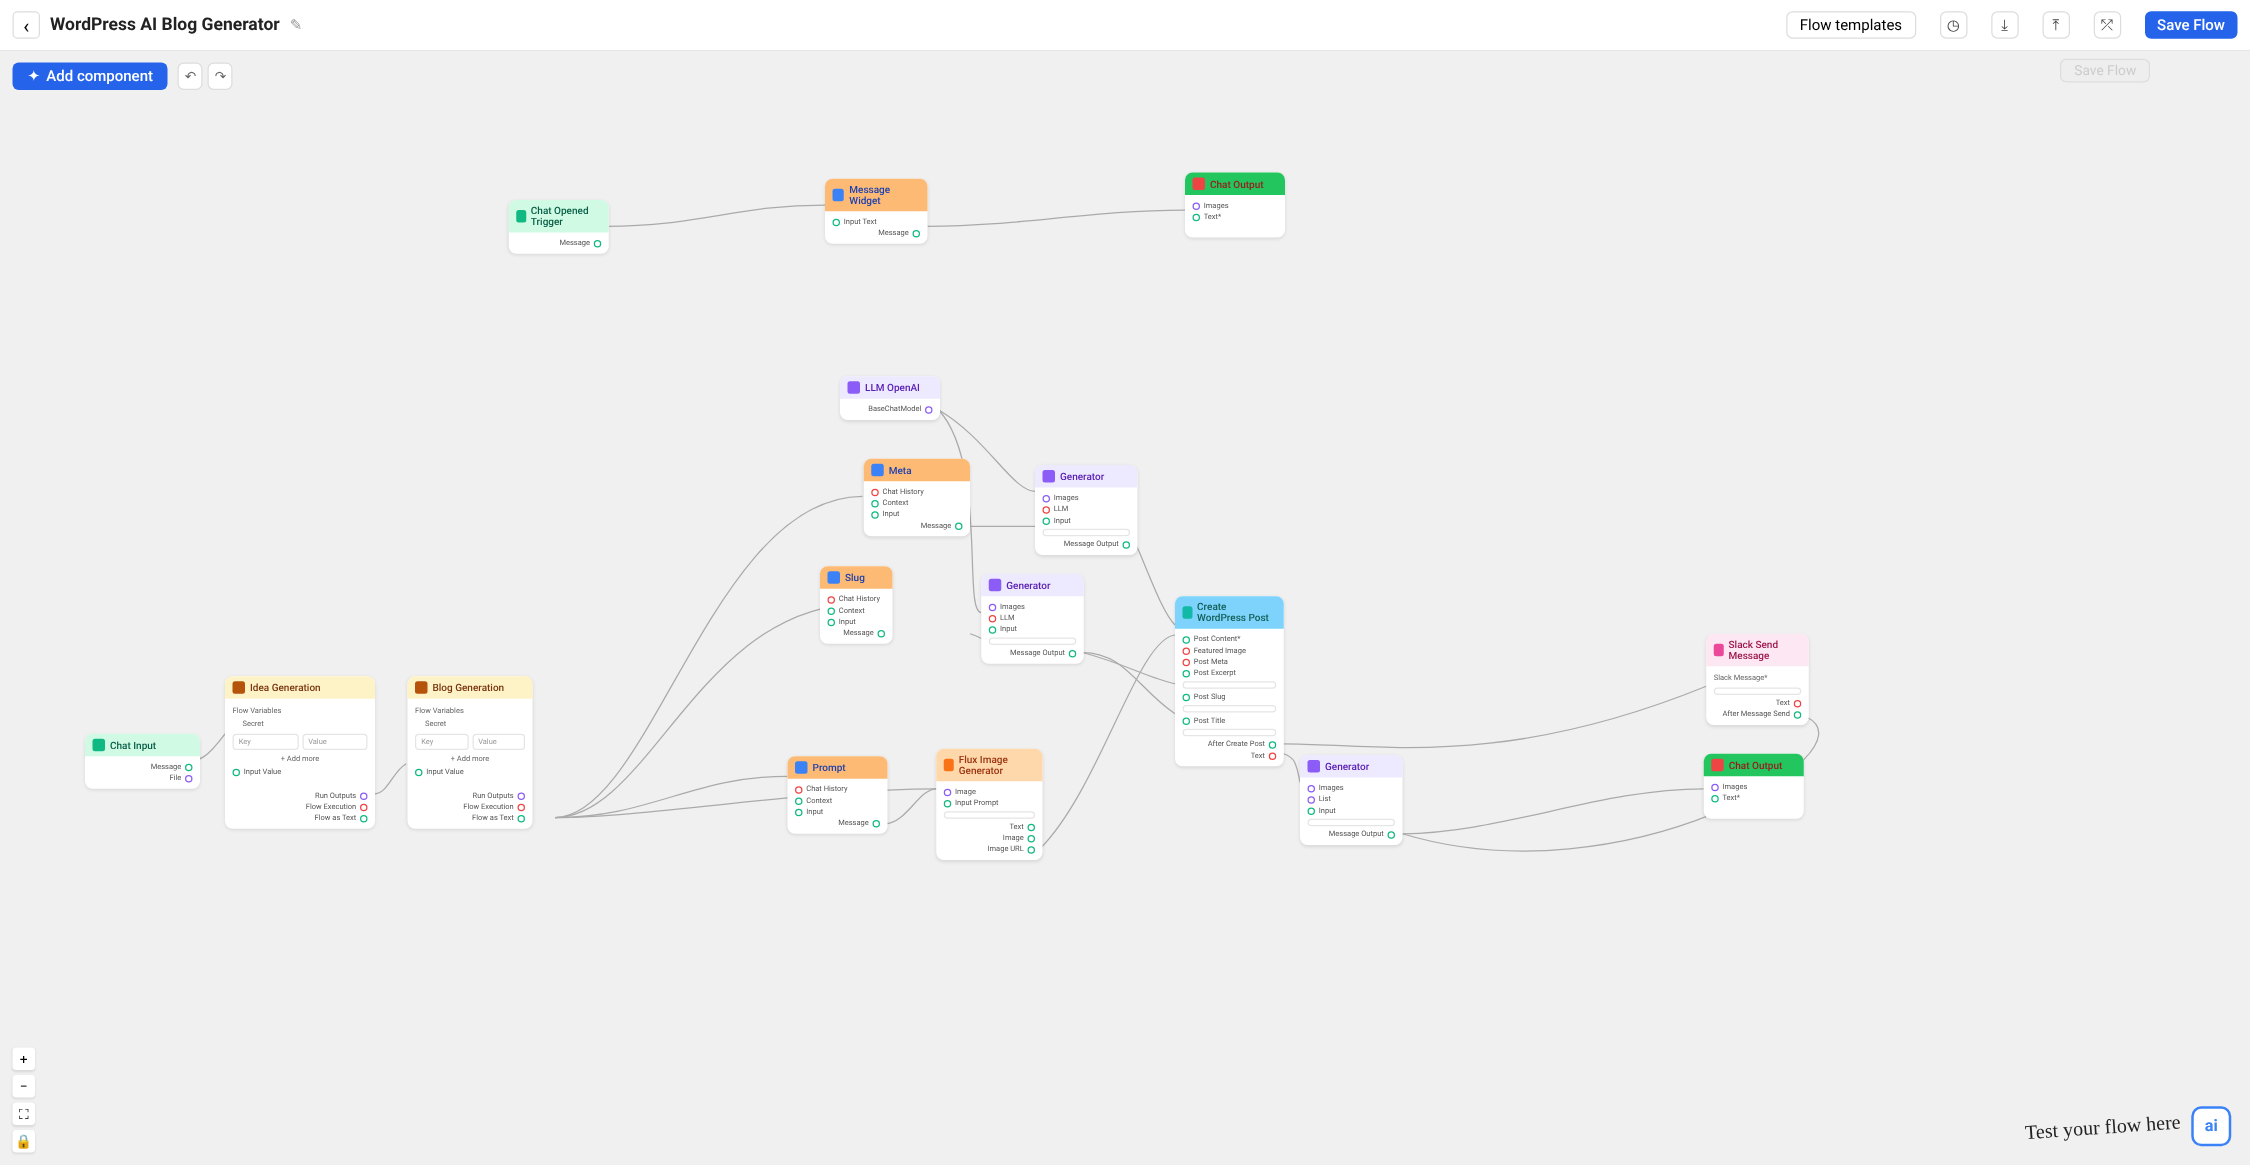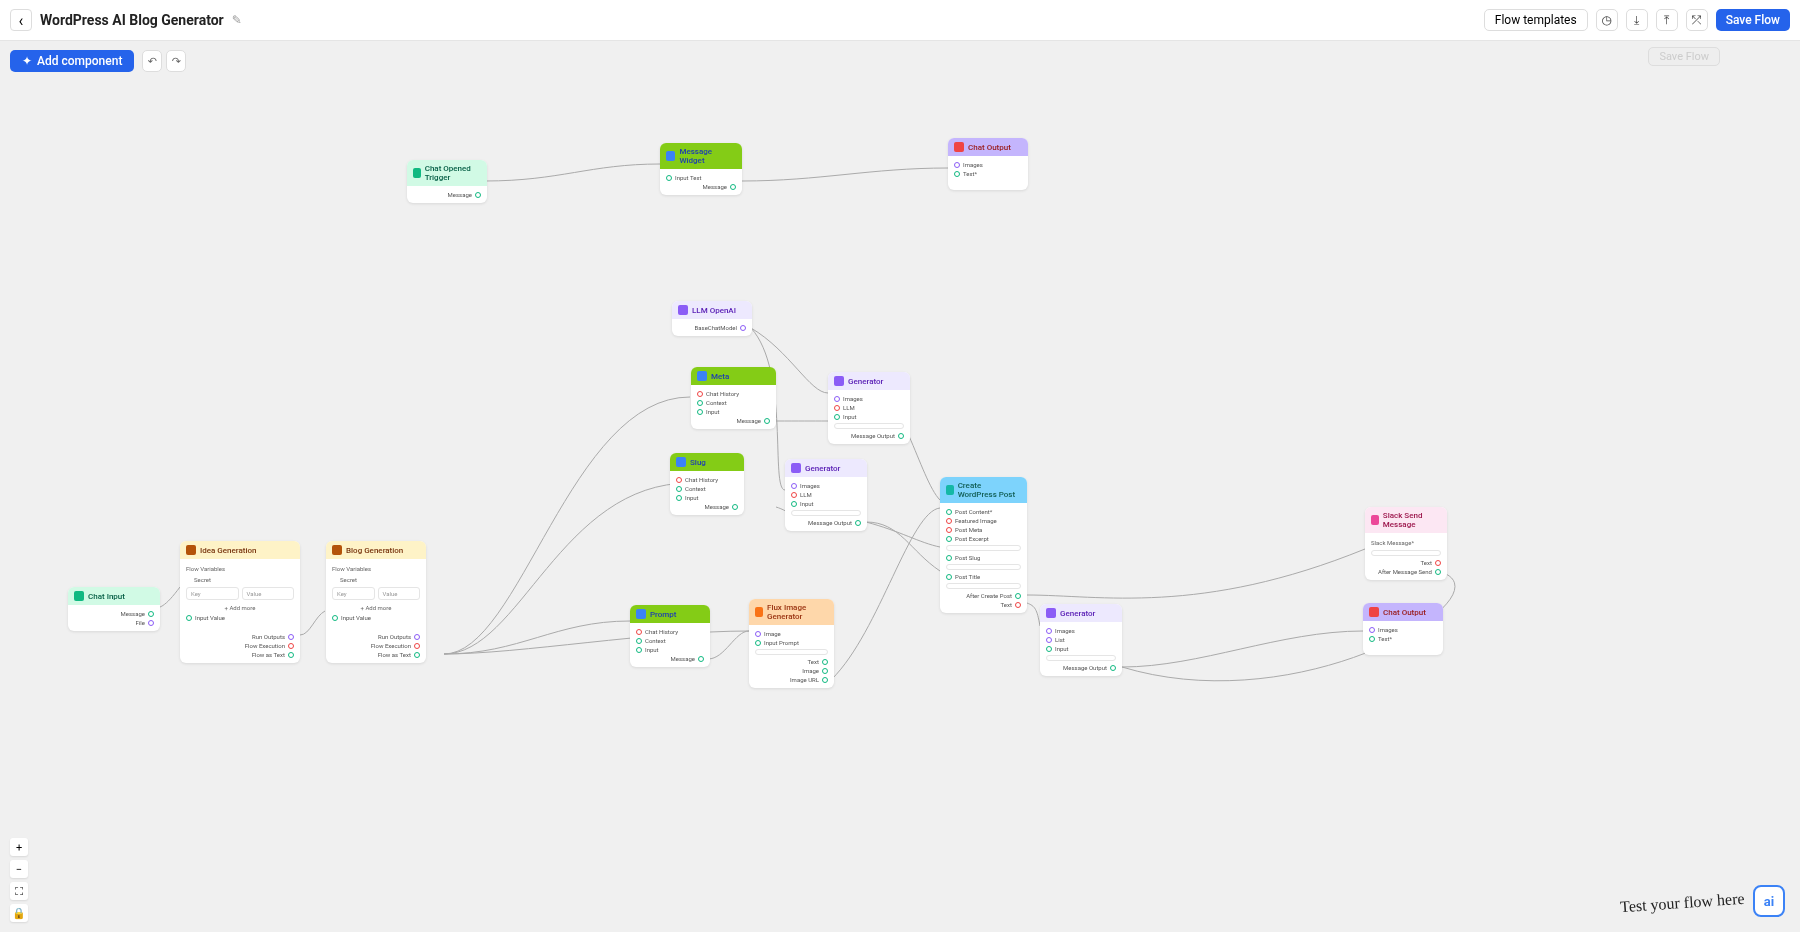--- a/index.html
+++ b/index.html
@@ -2,39 +2,39 @@
 <html><head>
 <meta charset="utf-8">
 <style>
 *{margin:0;padding:0;box-sizing:border-box;font-family:-apple-system,BlinkMacSystemFont,"Segoe UI",Roboto,sans-serif}
 body{background:#f0f0f0;width:1800px;height:932px;overflow:hidden;position:relative}
 .top-bar{height:41px;background:#fff;border-bottom:1px solid #e5e5e5;display:flex;align-items:center;padding:0 10px;justify-content:space-between}
 .top-left{display:flex;align-items:center;gap:8px}
 .back-btn{width:22px;height:22px;border:1px solid #ddd;border-radius:4px;display:flex;align-items:center;justify-content:center;cursor:pointer;background:#fff}
 .flow-title{font-size:14px;font-weight:700;color:#222}
 .edit-icon{color:#999;cursor:pointer;font-size:12px}
-.top-right{display:flex;gap:8px}
+.top-right{display:flex;gap:19px}
 .btn{height:22px;padding:0 10px;border:1px solid #ddd;border-radius:5px;background:#fff;font-size:12px;cursor:pointer;display:flex;align-items:center}
 .btn-icon{width:22px;height:22px;border:1px solid #ddd;border-radius:5px;background:#fff;cursor:pointer;display:flex;align-items:center;justify-content:center;font-size:12px;color:#444}
 .btn-primary{background:#2563eb;color:#fff;border:none;font-weight:500}
 .toolbar{position:absolute;top:50px;left:10px;display:flex;gap:8px;align-items:center;z-index:50}
 .add-btn{height:22px;padding:0 12px;background:#2563eb;color:#fff;border:none;border-radius:5px;font-size:12px;cursor:pointer;display:flex;align-items:center;gap:5px;font-weight:500}
 .undo-redo{display:flex;gap:4px}
 .undo-redo button{width:20px;height:22px;border:1px solid #ddd;background:#fff;border-radius:5px;cursor:pointer;font-size:11px;color:#666}
 .canvas{position:absolute;top:41px;left:0;right:0;bottom:0}
 .node{position:absolute;background:#fff;border-radius:6px;box-shadow:0 1px 3px rgba(0,0,0,0.1);font-size:7px}
 .node-header{padding:4px 6px;border-radius:6px 6px 0 0;display:flex;align-items:center;gap:4px;font-weight:500;font-size:8px}
 .node-icon{width:10px;height:10px;border-radius:2px;display:inline-block}
 .node-body{padding:4px 6px;min-height:10px}
 .port-row{display:flex;align-items:center;gap:3px;padding:1px 0;font-size:6px;color:#555;position:relative}
 .port-dot{width:6px;height:6px;border-radius:50%;border:1px solid;flex-shrink:0}
 .port-right{justify-content:flex-end}
 .h-green{background:#d1fae5;color:#065f46}
-.h-blue{background:#84cc16;color:#1e40af}
-.h-red{background:#c4b5fd;color:#991b1b}
+.h-blue{background:#fdba74;color:#1e40af}
+.h-red{background:#22c55e;color:#991b1b}
 .h-purple{background:#ede9fe;color:#5b21b6}
 .h-brown{background:#fef3c7;color:#78350f}
 .h-orange{background:#fed7aa;color:#9a3412}
 .h-teal{background:#7dd3fc;color:#115e54}
 .h-pink{background:#fce7f3;color:#9d174d}
 .dot-green{border-color:#10b981;background:#fff}
 .dot-red{border-color:#ef4444;background:#fff}
 .dot-purple{border-color:#8b5cf6;background:#fff}
 .field-label{font-size:6px;color:#666;padding:2px 0}
 .input-box{border:1px solid #e5e5e5;border-radius:3px;padding:2px 4px;font-size:6px;color:#999;margin:2px 0}
@@ -214,21 +214,21 @@
           <span>Input</span>
         </div>
     <div class="input-box"></div>
     <div class="port-row port-right">
           <span>Message Output</span>
           <span class="port-dot dot-green"></span>
         </div>
   </div>
 </div>
 
-<div class="node" style="left:670px;top:412px;width:74px">
+<div class="node" style="left:656px;top:412px;width:58px">
   <div class="node-header h-blue">
         <span class="node-icon" style="background:#3b82f6"></span>
         <span>Slug</span>
       </div>
   <div class="node-body">
     <div class="port-row">
           <span class="port-dot dot-red"></span>
           <span>Chat History</span>
         </div>
     <div class="port-row">

